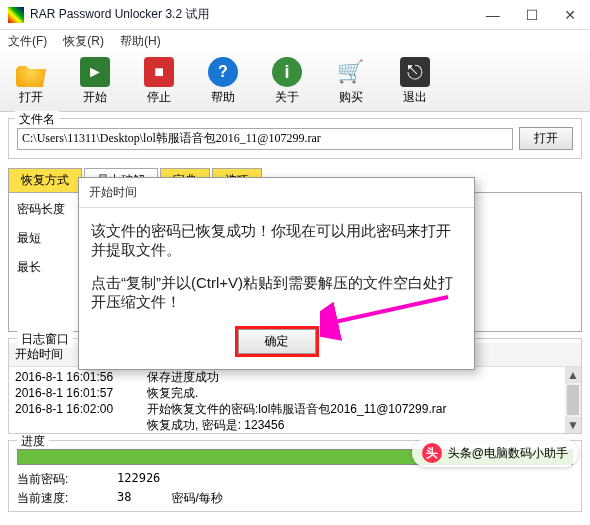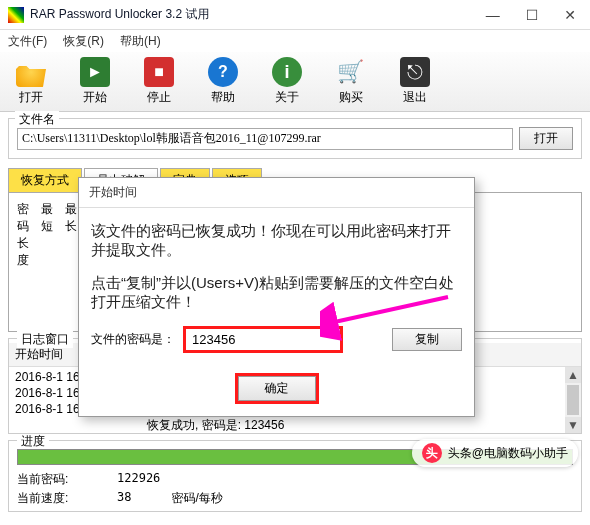--- a/index.html
+++ b/index.html
@@ -34,21 +34,21 @@
 .fieldset .legend { position: absolute; top: -8px; left: 6px; background: #fff; padding: 0 4px; }
 .row { display: flex; gap: 6px; align-items: center; }
 .text-in { flex: 1; height: 22px; padding: 0 4px; border: 1px solid #aaa; font-family: Liberation Serif, serif; }
 .btn { padding: 2px 14px; border: 1px solid #999; background: linear-gradient(#f9f9f9,#e3e3e3); }
 
 
 .tabs { display: flex; gap: 2px; margin: 8px 8px 0; position: relative; z-index: 3; }
 .tab { padding: 3px 12px; border: 1px solid #aaa; background: #fde047; position: relative; top: 1px; }
 .tab.active { background: #fff; border-bottom-color: #fff; }
 .tabbody { margin: 0 8px; border: 1px solid #aaa; height: 140px; padding: 8px; position: relative; z-index: 2; background: #fff; }
-.param-col { display: flex; flex-direction: row; gap: 12px; width: 60px; }
+.param-col { display: flex; flex-direction: column; gap: 12px; width: 60px; }
 
 
 .modal { position: absolute; left: 78px; top: 177px; width: 397px; background: #fff; border: 1px solid #999; box-shadow: 4px 4px 10px rgba(0,0,0,.25); z-index: 20; }
 .modal-title { padding: 6px 10px; border-bottom: 1px solid #ddd; display: flex; align-items: center; gap: 6px; color: #333; font-size: 13px; }
 .modal-body { padding: 14px 12px 12px; }
 .modal-body p { margin-bottom: 14px; font-size: 15px; color: #222; }
 .pwrow { display: flex; align-items: center; gap: 8px; margin-bottom: 20px; }
 .pwbox { width: 160px; border: 3px solid #ff1a1a; padding: 3px 6px; font-size: 13px; }
 .ok-wrap { display:flex; justify-content:center; }
 .okbtn { border: 3px solid #ff1a1a; padding: 0; }
@@ -154,26 +154,21 @@
     <div>最长</div>
   </div>
 </div>
 
 <div class="modal">
   <div class="modal-title">
     <span>开始时间</span>
   </div>
   <div class="modal-body">
     <p>该文件的密码已恢复成功！你现在可以用此密码来打开并提取文件。</p>
-    <p>点击“复制”并以(Users+V)粘贴到需要解压的文件空白处打开压缩文件！</p>
-    <div class="pwrow">
-      <span>文件的密码是：</span>
-      <div class="pwbox">123456</div>
-      <button class="btn" style="margin-left:auto;padding:2px 22px">复制</button>
-    </div>
+    <p>点击“复制”并以(Ctrl+V)粘贴到需要解压的文件空白处打开压缩文件！</p>
     <div class="ok-wrap">
       <div class="okbtn">
         <button>确定</button>
       </div>
     </div>
   </div>
 </div>
 
 <svg class="arrow" width="130" height="50">
   <defs>

